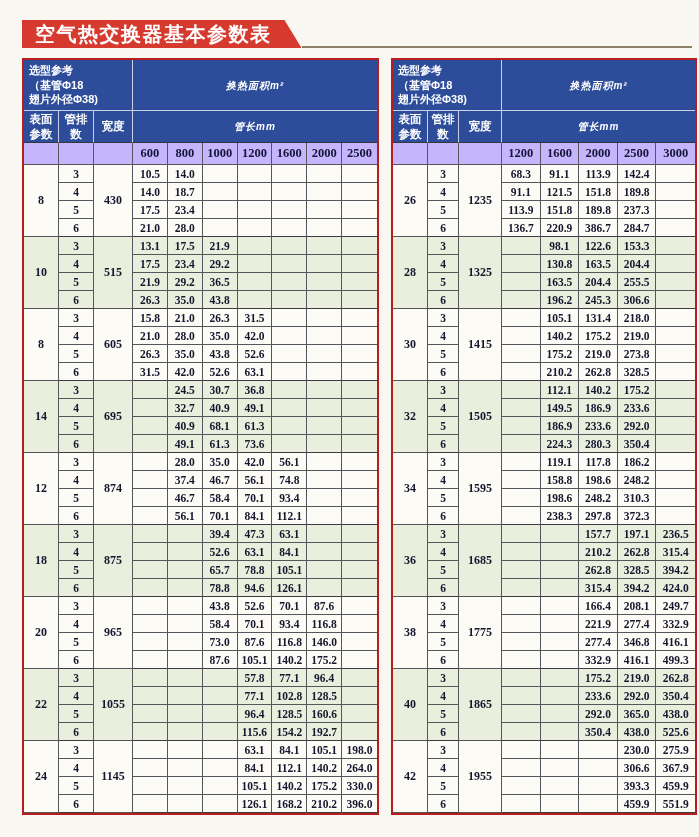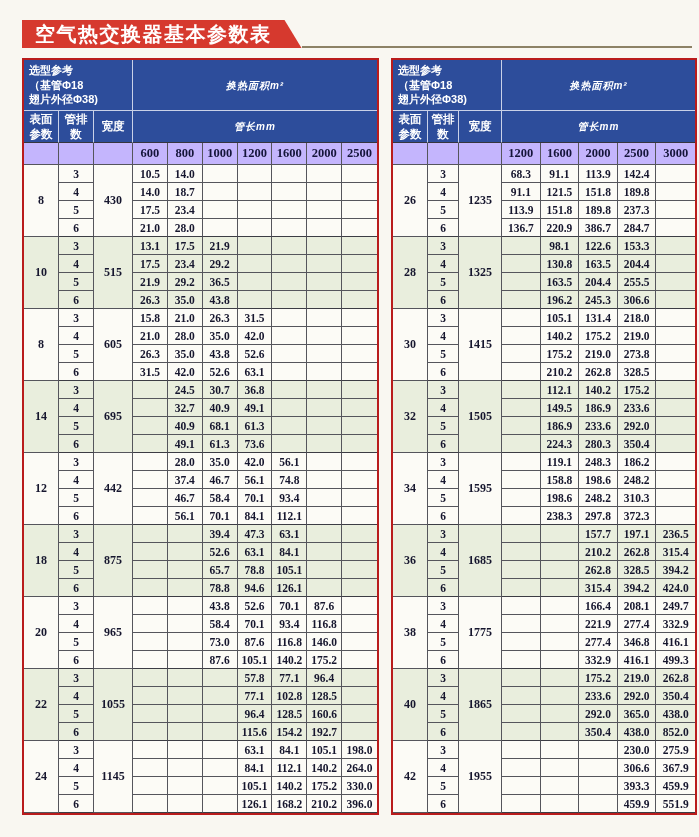--- a/index.html
+++ b/index.html
@@ -284,21 +284,21 @@
             <td>49.1</td>
             <td>61.3</td>
             <td>73.6</td>
             <td></td>
             <td></td>
             <td></td>
           </tr>
           <tr class="plain">
             <td rowspan="4" class="param">12</td>
             <td>3</td>
-            <td rowspan="4" class="wid">442</td>
+            <td rowspan="4" class="wid">874</td>
             <td></td>
             <td>28.0</td>
             <td>35.0</td>
             <td>42.0</td>
             <td>56.1</td>
             <td></td>
             <td></td>
           </tr>
           <tr class="plain">
             <td>4</td>
@@ -669,21 +669,21 @@
             <td>280.3</td>
             <td>350.4</td>
             <td></td>
           </tr>
           <tr class="plain">
             <td rowspan="4" class="param">34</td>
             <td>3</td>
             <td rowspan="4" class="wid">1595</td>
             <td></td>
             <td>119.1</td>
-            <td>248.3</td>
+            <td>117.8</td>
             <td>186.2</td>
             <td></td>
           </tr>
           <tr class="plain">
             <td>4</td>
             <td></td>
             <td>158.8</td>
             <td>198.6</td>
             <td>248.2</td>
             <td></td>
@@ -797,21 +797,21 @@
             <td>292.0</td>
             <td>365.0</td>
             <td>438.0</td>
           </tr>
           <tr class="tint grp-last">
             <td>6</td>
             <td></td>
             <td></td>
             <td>350.4</td>
             <td>438.0</td>
-            <td>852.0</td>
+            <td>525.6</td>
           </tr>
           <tr class="plain">
             <td rowspan="4" class="param">42</td>
             <td>3</td>
             <td rowspan="4" class="wid">1955</td>
             <td></td>
             <td></td>
             <td></td>
             <td>230.0</td>
             <td>275.9</td>

